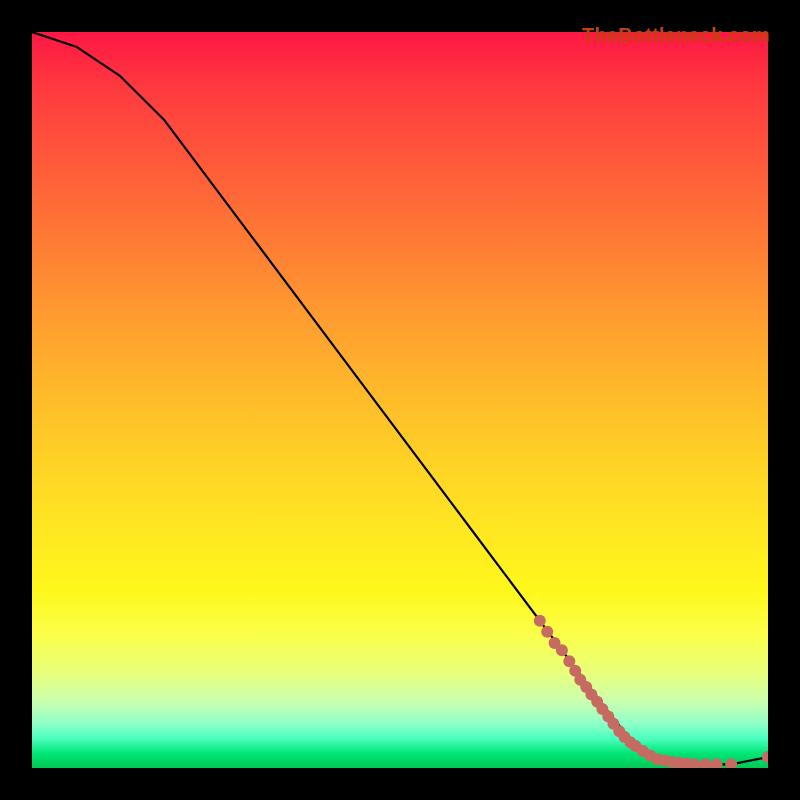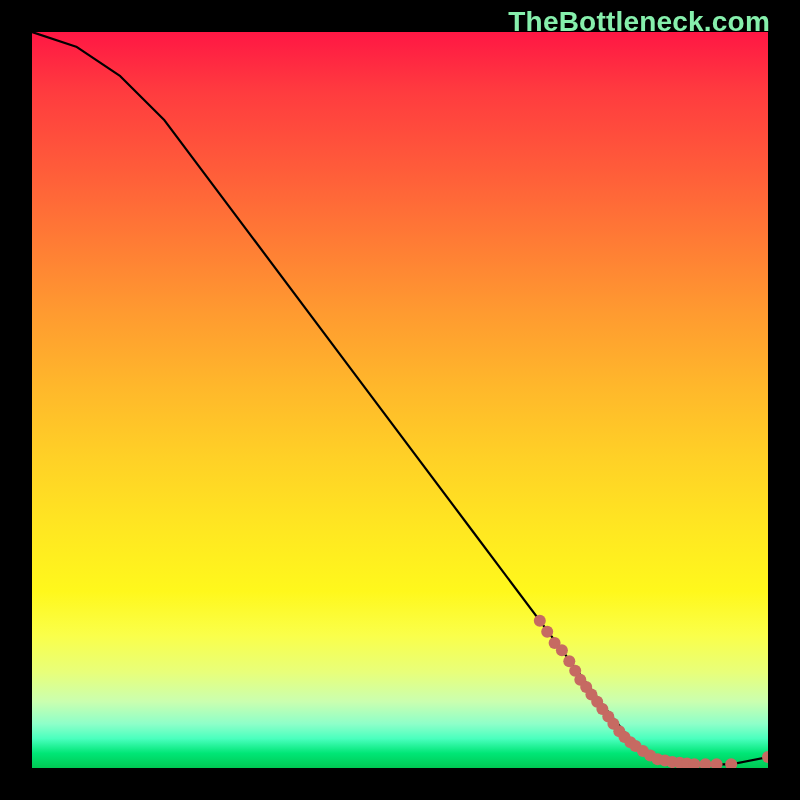--- a/index.html
+++ b/index.html
@@ -45,24 +45,24 @@
   }
   svg.curve {
     position: absolute;
     left: 0;
     top: 0;
     width: 736px;
     height: 736px;
   }
   .attribution {
     position: absolute;
-    top: 6px;
+    top: 24px;
     right: 30px;
-    color: #86efac;
-    font-size: 28px;
+    color: #c2410c;
+    font-size: 20px;
     font-weight: 600;
     letter-spacing: 0.2px;
   }
 </style>
 </head>
 <body>
 
 <div class="frame">
   <div class="plot">
     <svg class="curve" viewBox="0 0 736 736">

